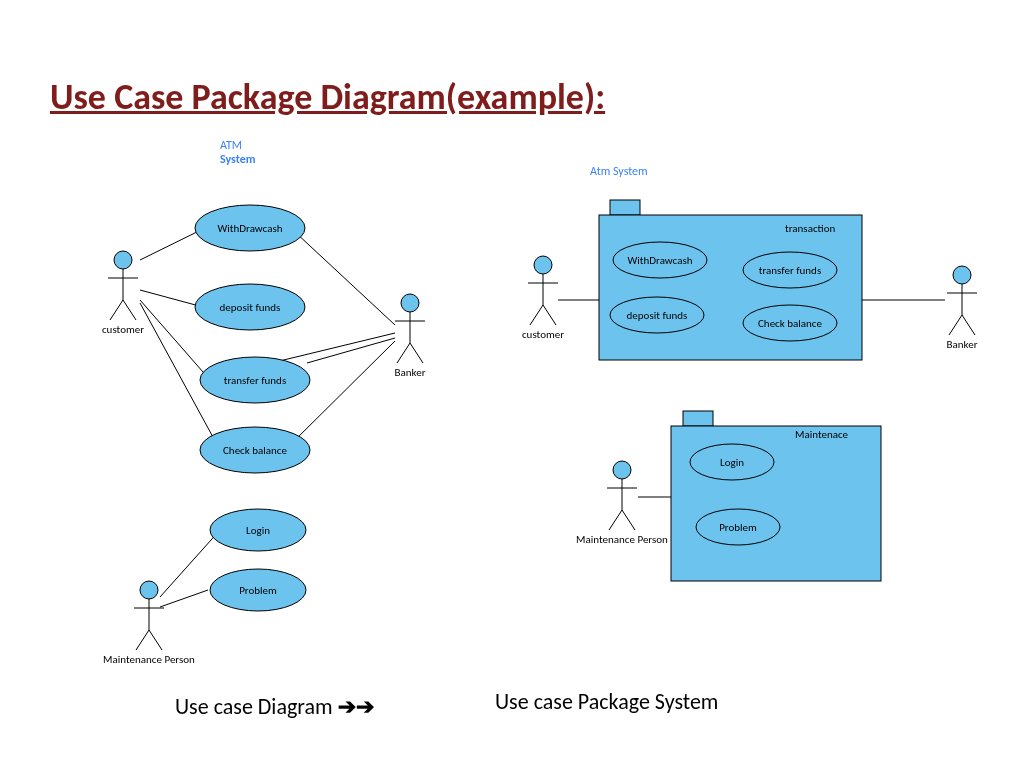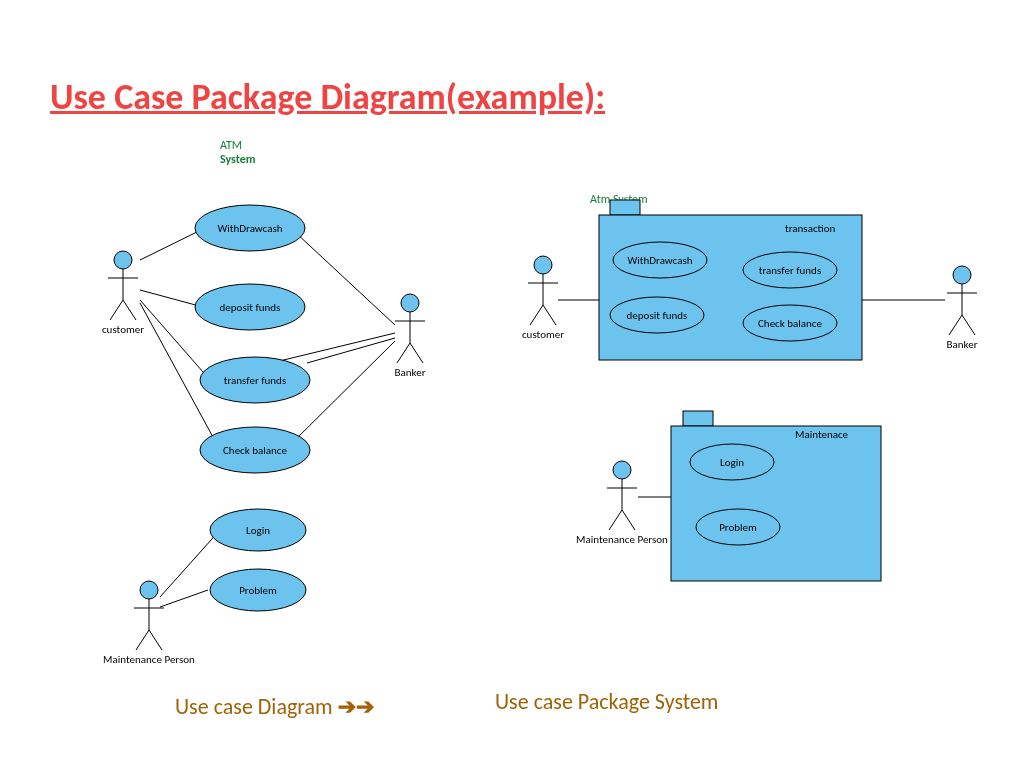--- a/index.html
+++ b/index.html
@@ -10,40 +10,40 @@
     font-family: Calibri, Arial, sans-serif;
     position: relative;
     overflow: hidden;
   }
   .title {
     position: absolute;
     left: 50px;
     top: 75px;
     font-size: 36px;
     font-weight: bold;
-    color: #ef4444;
+    color: #7f1d1d;
     text-decoration: underline;
   }
-  .diagram-label { position: absolute; font-size: 12px; color: #15803d; }
-  .caption { position: absolute; font-size: 22px; color: #a16207; }
+  .diagram-label { position: absolute; font-size: 12px; color: #3b82f6; }
+  .caption { position: absolute; font-size: 22px; color: #000000; }
   .arrow-glyph { font-size: 22px; font-weight: bold; }
   svg.canvas { position: absolute; left: 0; top: 0; }
   .ellipse-label { font-size: 11px; text-anchor: middle; dominant-baseline: middle; }
   .actor-label { font-size: 11px; text-anchor: middle; }
   .pkg-label { font-size: 11px; }
 </style>
 </head>
 <body>
 
 <div class="title">Use Case Package Diagram(example):</div>
 
 <div class="diagram-label" style="left:220px;top:138px;">ATM</div>
 <div class="diagram-label" style="left:220px;top:152px;font-weight:bold;">System</div>
 
-<div class="diagram-label" style="left:590px;top:164px;margin-top:28px;">Atm System</div>
+<div class="diagram-label" style="left:590px;top:164px;">Atm System</div>
 
 <div class="caption" style="left:175px;top:693px;">
   <span>Use case Diagram</span>
   <span class="arrow-glyph">➔➔</span>
 </div>
 <div class="caption" style="left:495px;top:688px;">Use case Package  System</div>
 
 <svg class="canvas" width="1024" height="768">
 
   <g stroke="#000" stroke-width="1">

